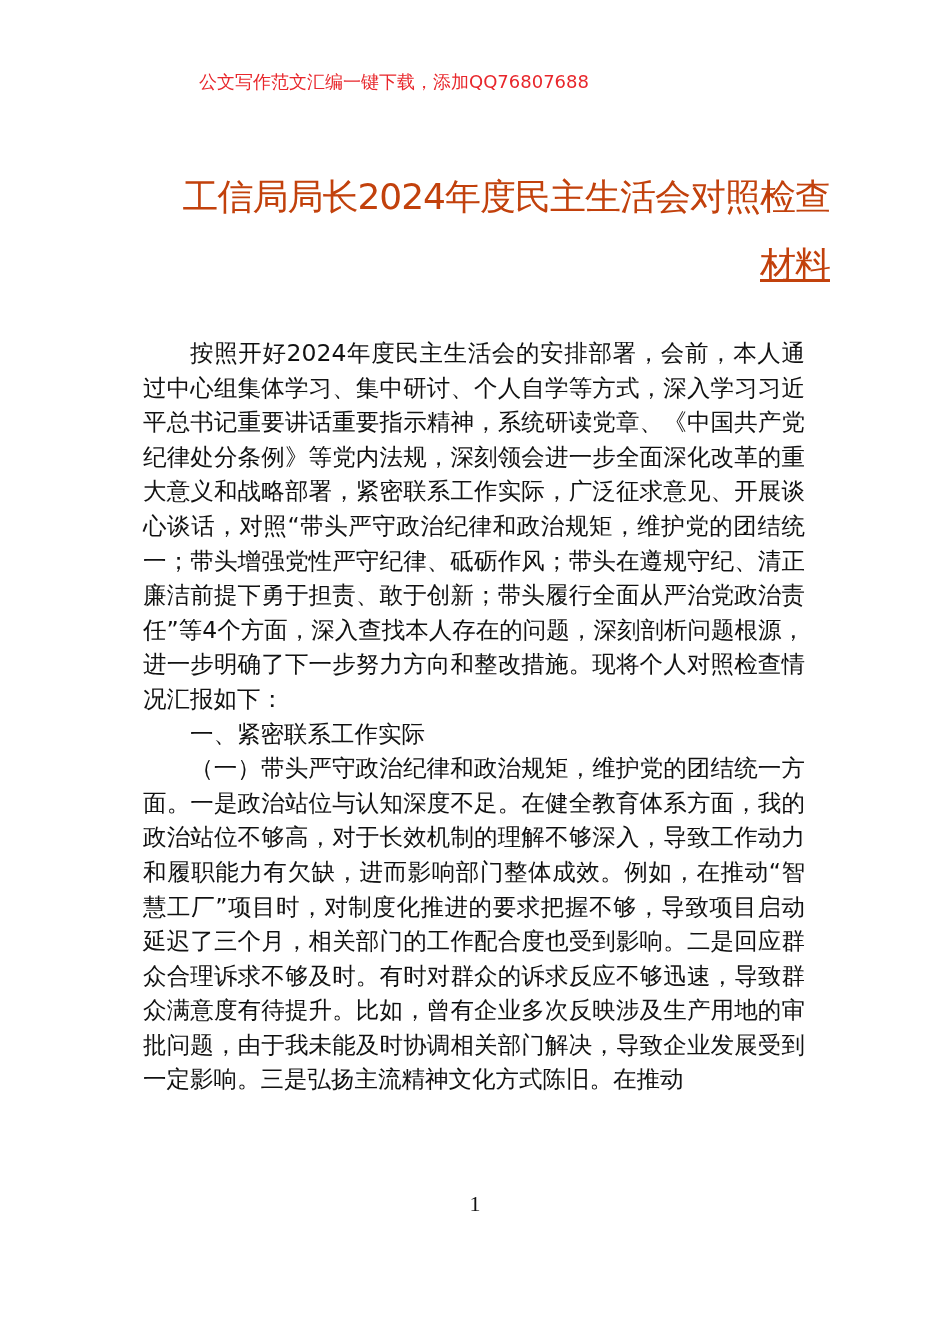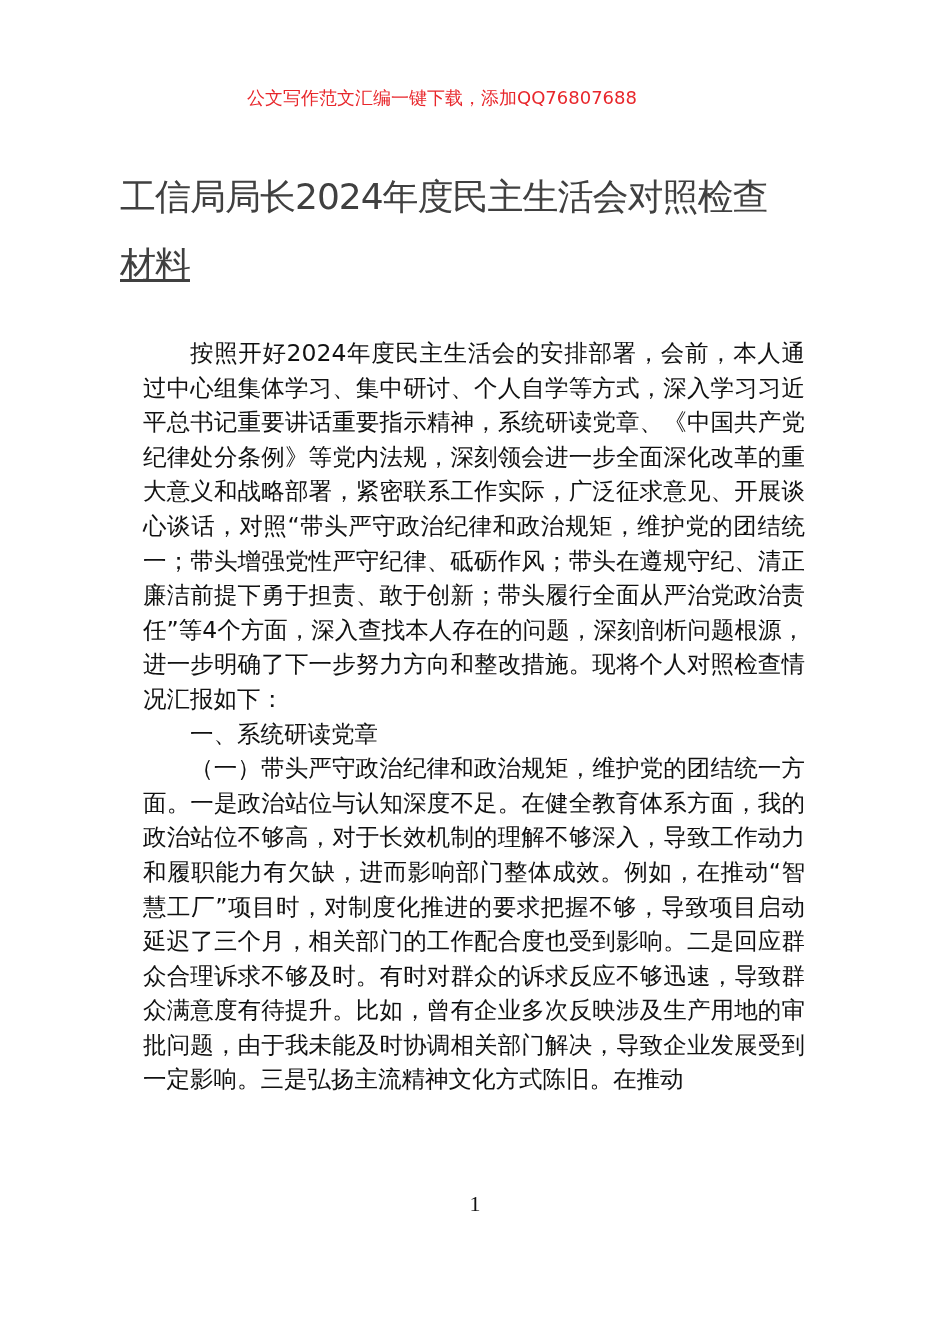--- a/index.html
+++ b/index.html
@@ -17,39 +17,38 @@
     }
     .page {
       position: absolute;
       left: 0; top: 0;
       width: 950px;
       height: 1344px;
       background: #ffffff;
     }
     .watermark {
       position: absolute;
-      top: 84px;
+      top: 68px;
       left: 0;
       width: 788px;
       text-align: center;
       color: #e8262b;
       font-size: 18px;
       line-height: 28px;
       letter-spacing: 0px;
       font-family: "DejaVu Sans", "Liberation Sans", sans-serif;
-      padding-left: 48px;
     }
     .title {
       position: absolute;
       left: 120px;
       width: 710px;
-      text-align: left;
+      text-align: right;
       font-size: 36px;
       font-family: "DejaVu Sans", "Liberation Sans", sans-serif;
-      color: #404040;
+      color: #c2410c;
       letter-spacing: -1px;
     }
     .title.line1 { top: 172px; line-height: 50px; }
     .title.line2 { top: 240px; line-height: 50px; text-decoration: underline; }
     .body-text {
       position: absolute;
       left: 143px;
       top: 336px;
       width: 662px;
       font-size: 23.5px;
@@ -81,19 +80,19 @@
 
 <div class="page">
 
   <div class="watermark">公文写作范文汇编一键下载，添加QQ76807688</div>
 
   <div class="title line1">工信局局长2024年度民主生活会对照检查</div>
   <div class="title line2">材料</div>
 
   <div class="body-text">
     <p>按照开好2024年度民主生活会的安排部署，会前，本人通过中心组集体学习、集中研讨、个人自学等方式，深入学习习近平总书记重要讲话重要指示精神，系统研读党章、《中国共产党纪律处分条例》等党内法规，深刻领会进一步全面深化改革的重大意义和战略部署，紧密联系工作实际，广泛征求意见、开展谈心谈话，对照“带头严守政治纪律和政治规矩，维护党的团结统一；带头增强党性严守纪律、砥砺作风；带头在遵规守纪、清正廉洁前提下勇于担责、敢于创新；带头履行全面从严治党政治责任”等4个方面，深入查找本人存在的问题，深刻剖析问题根源，进一步明确了下一步努力方向和整改措施。现将个人对照检查情况汇报如下：</p>
-    <p class="heading">一、系统研读党章</p>
+    <p class="heading">一、紧密联系工作实际</p>
     <p>（一）带头严守政治纪律和政治规矩，维护党的团结统一方面。一是政治站位与认知深度不足。在健全教育体系方面，我的政治站位不够高，对于长效机制的理解不够深入，导致工作动力和履职能力有欠缺，进而影响部门整体成效。例如，在推动“智慧工厂”项目时，对制度化推进的要求把握不够，导致项目启动延迟了三个月，相关部门的工作配合度也受到影响。二是回应群众合理诉求不够及时。有时对群众的诉求反应不够迅速，导致群众满意度有待提升。比如，曾有企业多次反映涉及生产用地的审批问题，由于我未能及时协调相关部门解决，导致企业发展受到一定影响。三是弘扬主流精神文化方式陈旧。在推动</p>
   </div>
 
   <div class="page-number">1</div>
 
 </div>
 
 </body></html>

